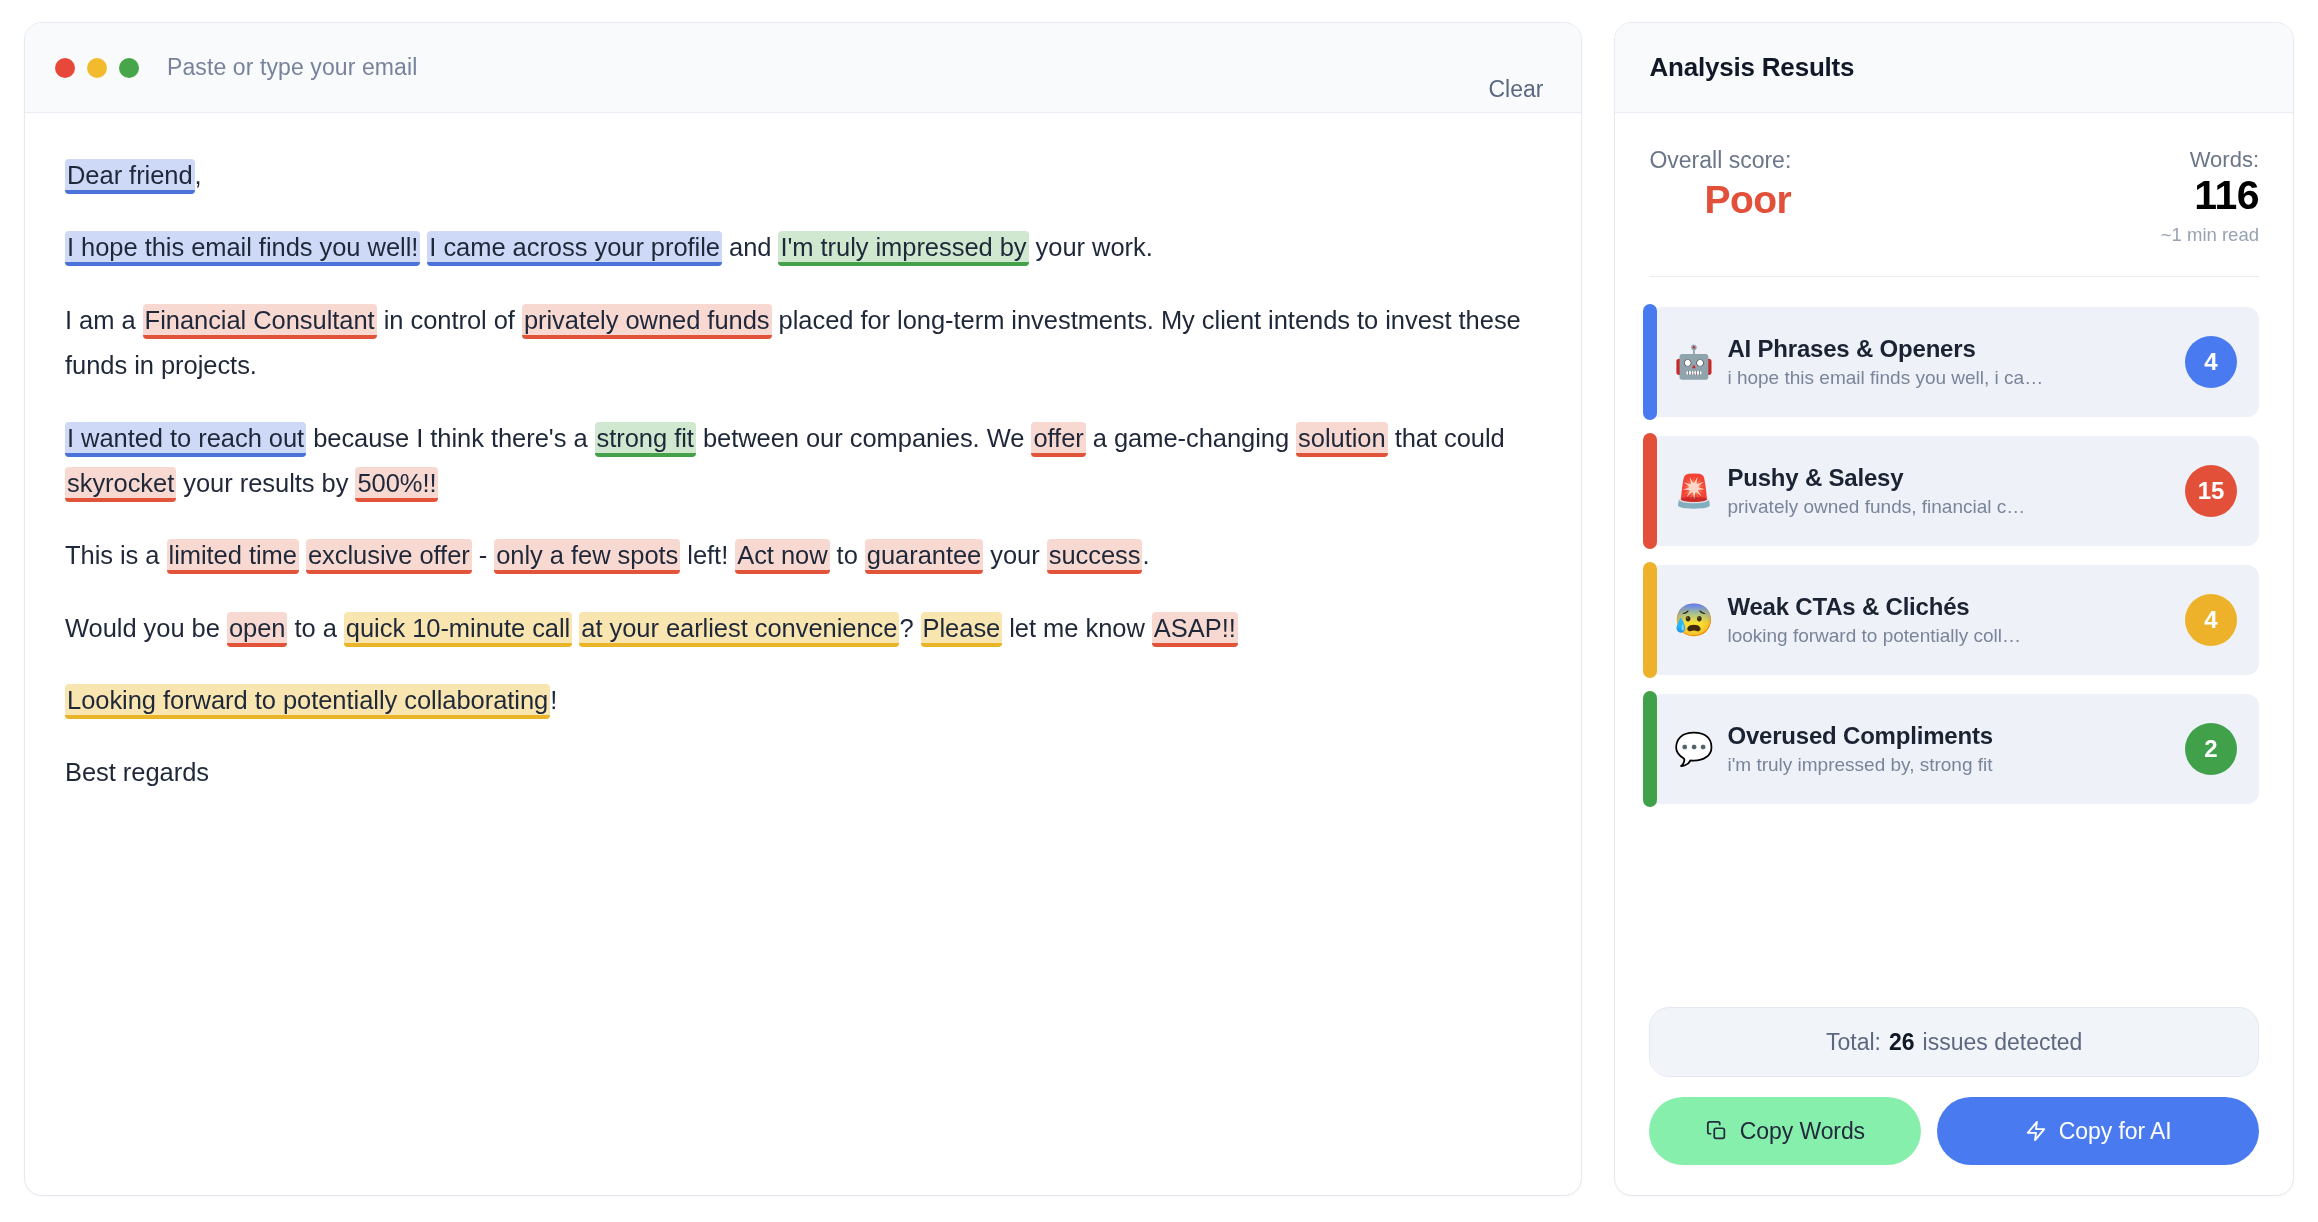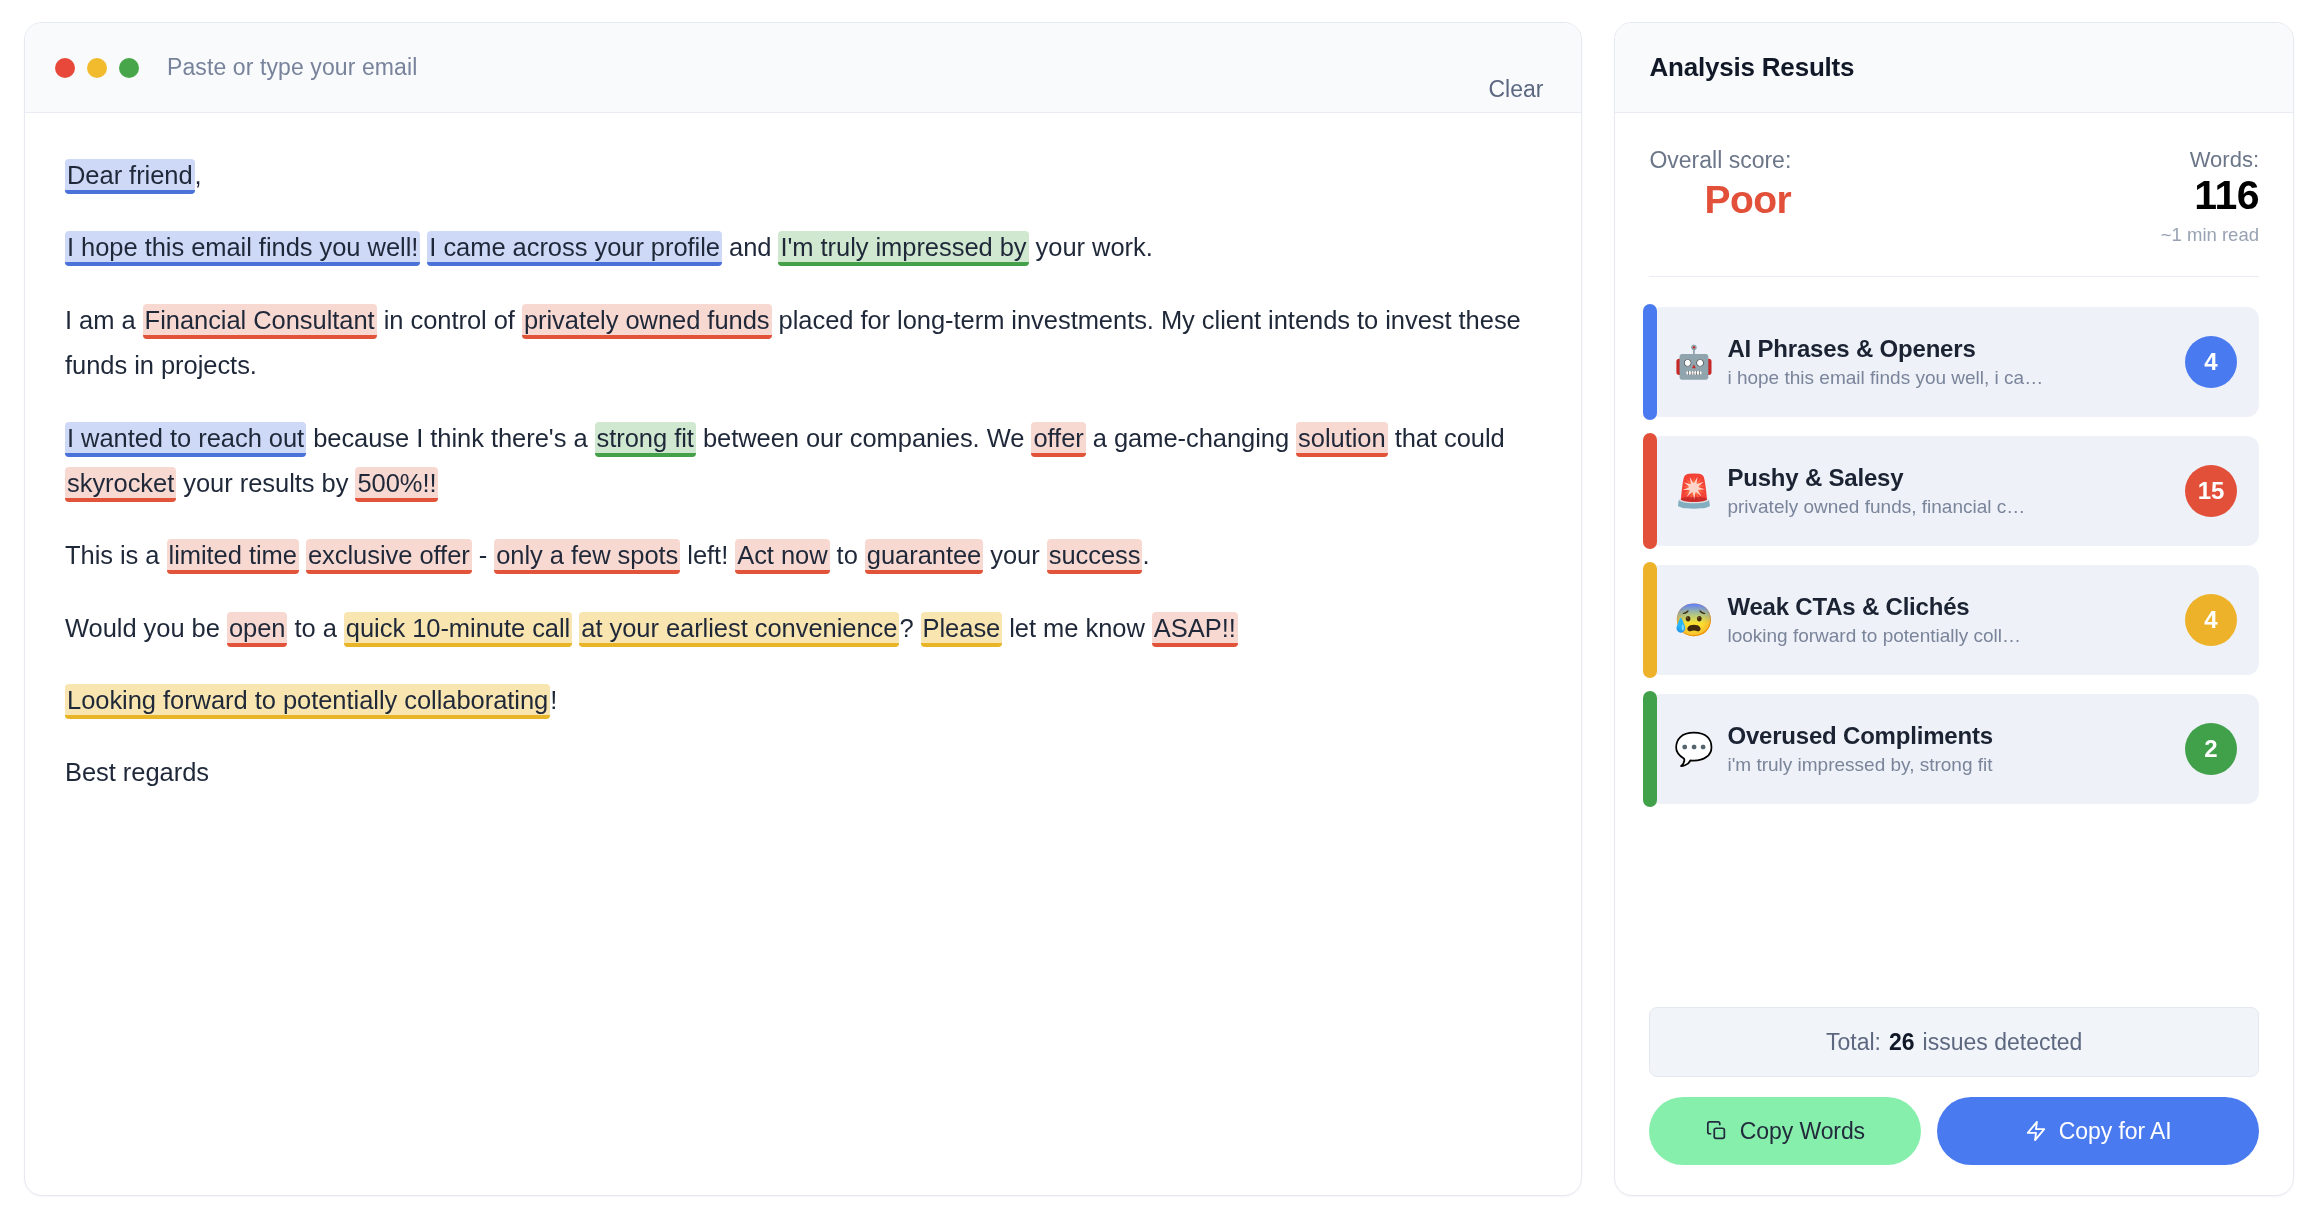--- a/index.html
+++ b/index.html
@@ -259,21 +259,21 @@
     margin-left: 14px;
   }
 
   .spacer { flex: 1; }
 
   .total-box {
     margin-top: 24px;
     height: 70px;
     background: #f1f4f9;
     border: 1px solid #e4e9f1;
-    border-radius: 8px;
+    border-radius: 20px;
     display: flex;
     align-items: center;
     justify-content: center;
     font-size: 23px;
     color: #5b6舍;
     color: #5b6辑;
     color: #5d6880;
   }
   .total-box b { color: #111827; font-weight: 700; }
 

